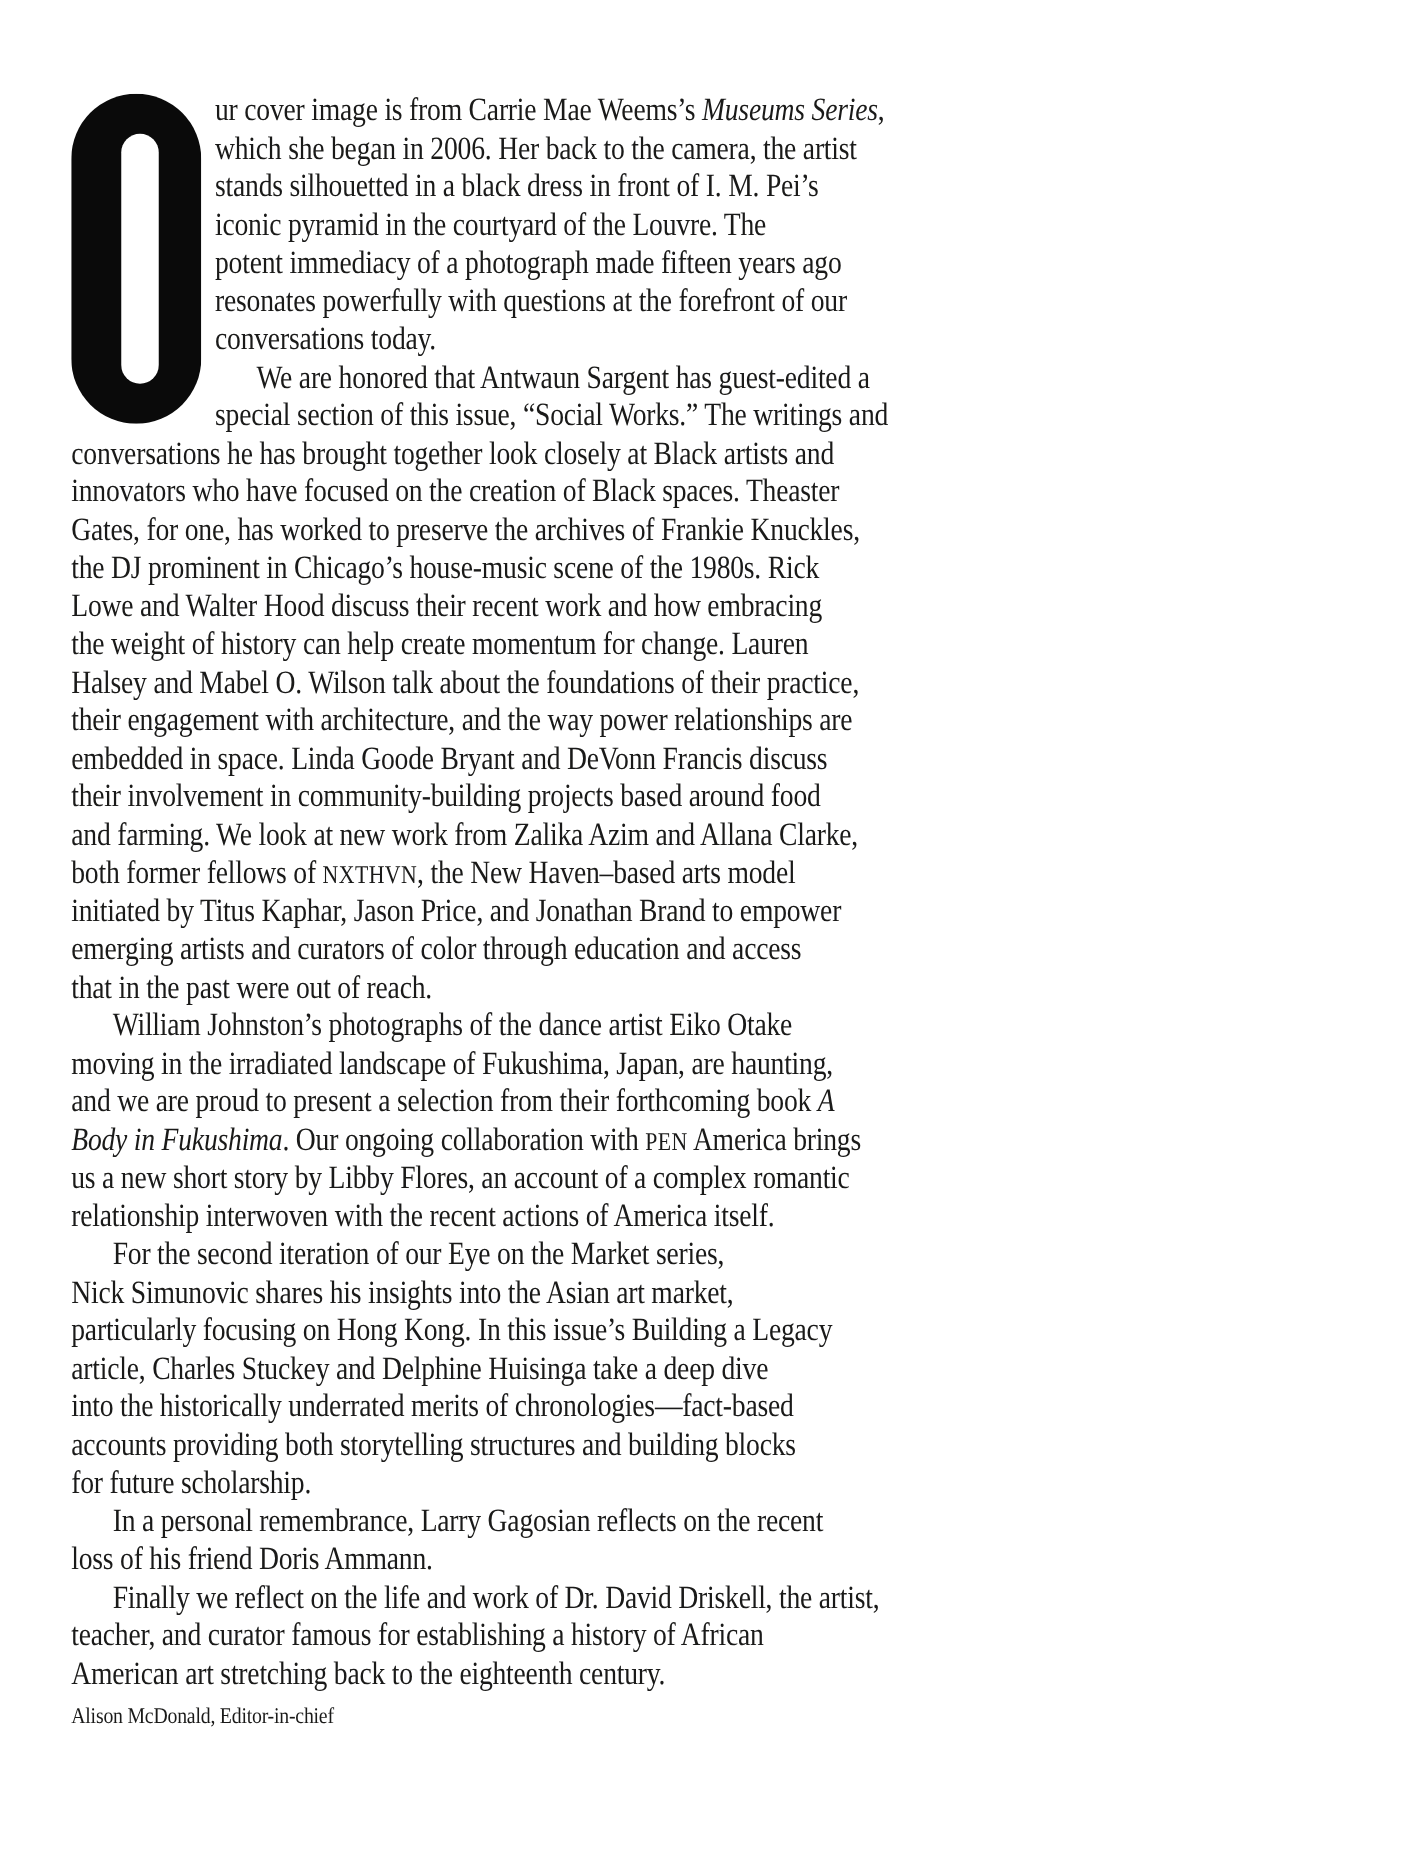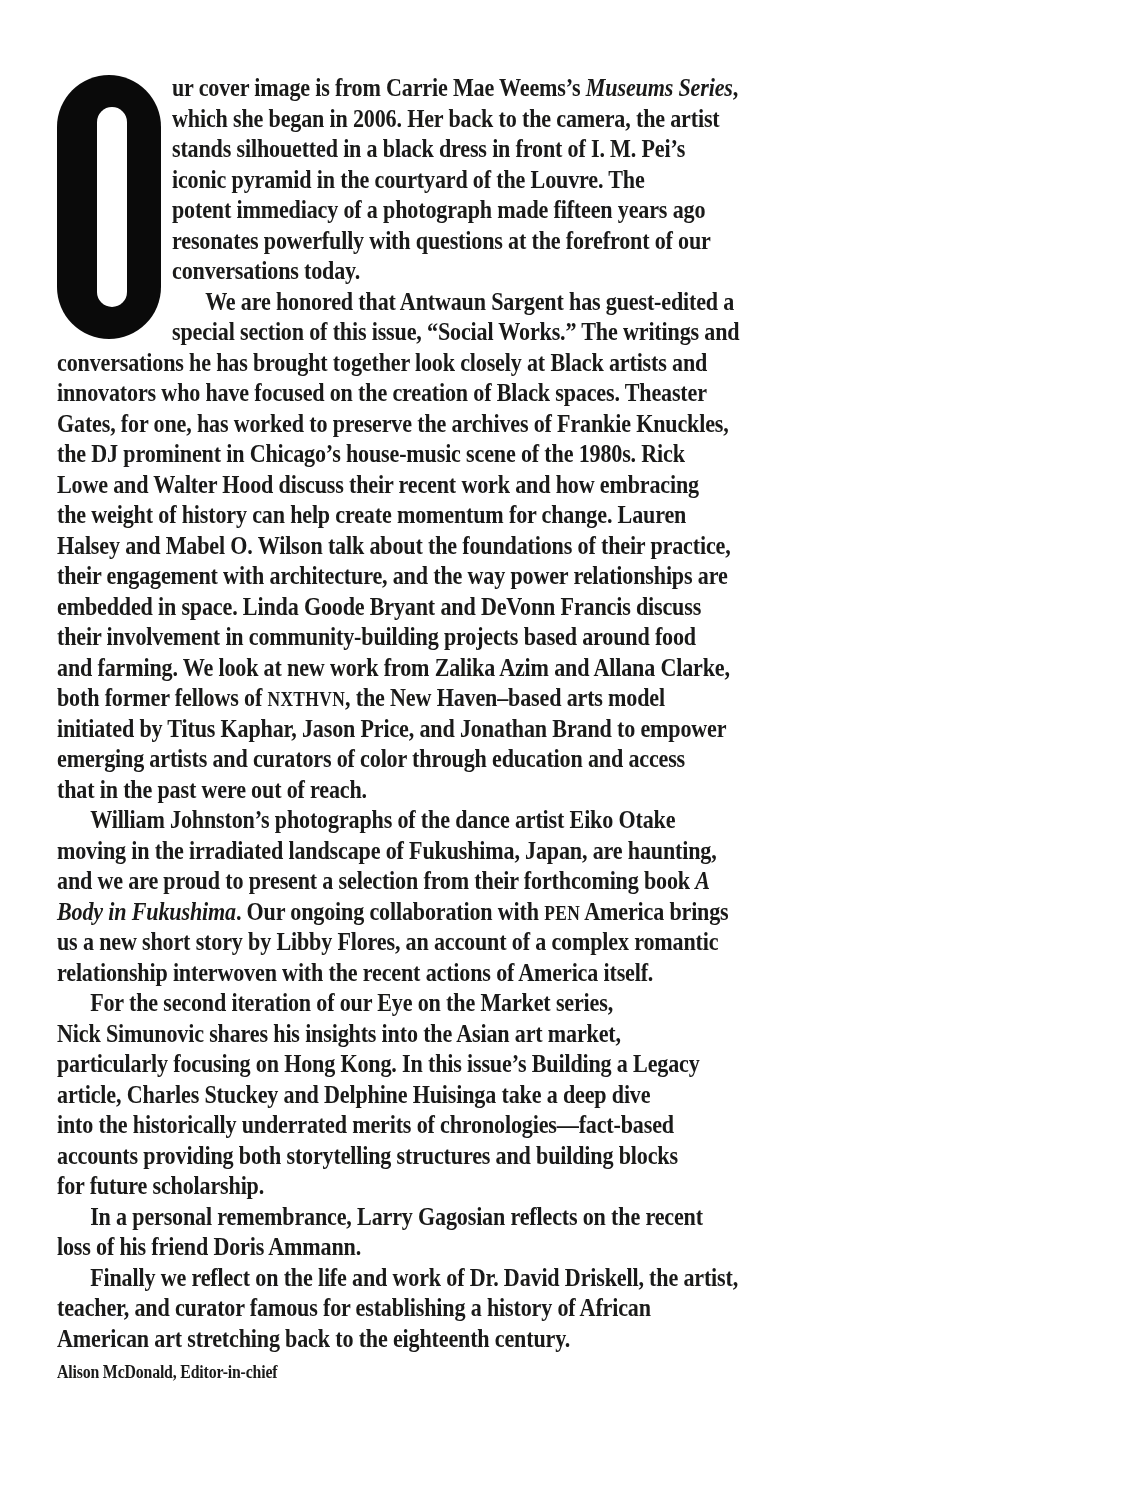--- a/index.html
+++ b/index.html
@@ -7,21 +7,20 @@
     width: 1132px; height: 1495px;
     background: #ffffff;
     font-family: "Liberation Serif", serif;
     color: #1a1a19;
     overflow: hidden;
   }
   .page {
     position: relative;
     width: 1132px; height: 1495px;
     background: #ffffff;
-    font-weight: bold;
   }
   .dropcap {
     position: absolute;
     left: 57px; top: 75px;
     width: 104px; height: 264px;
   }
   .letter-body {
     position: absolute;
     left: 57px; top: 73px;
     width: 790px;

